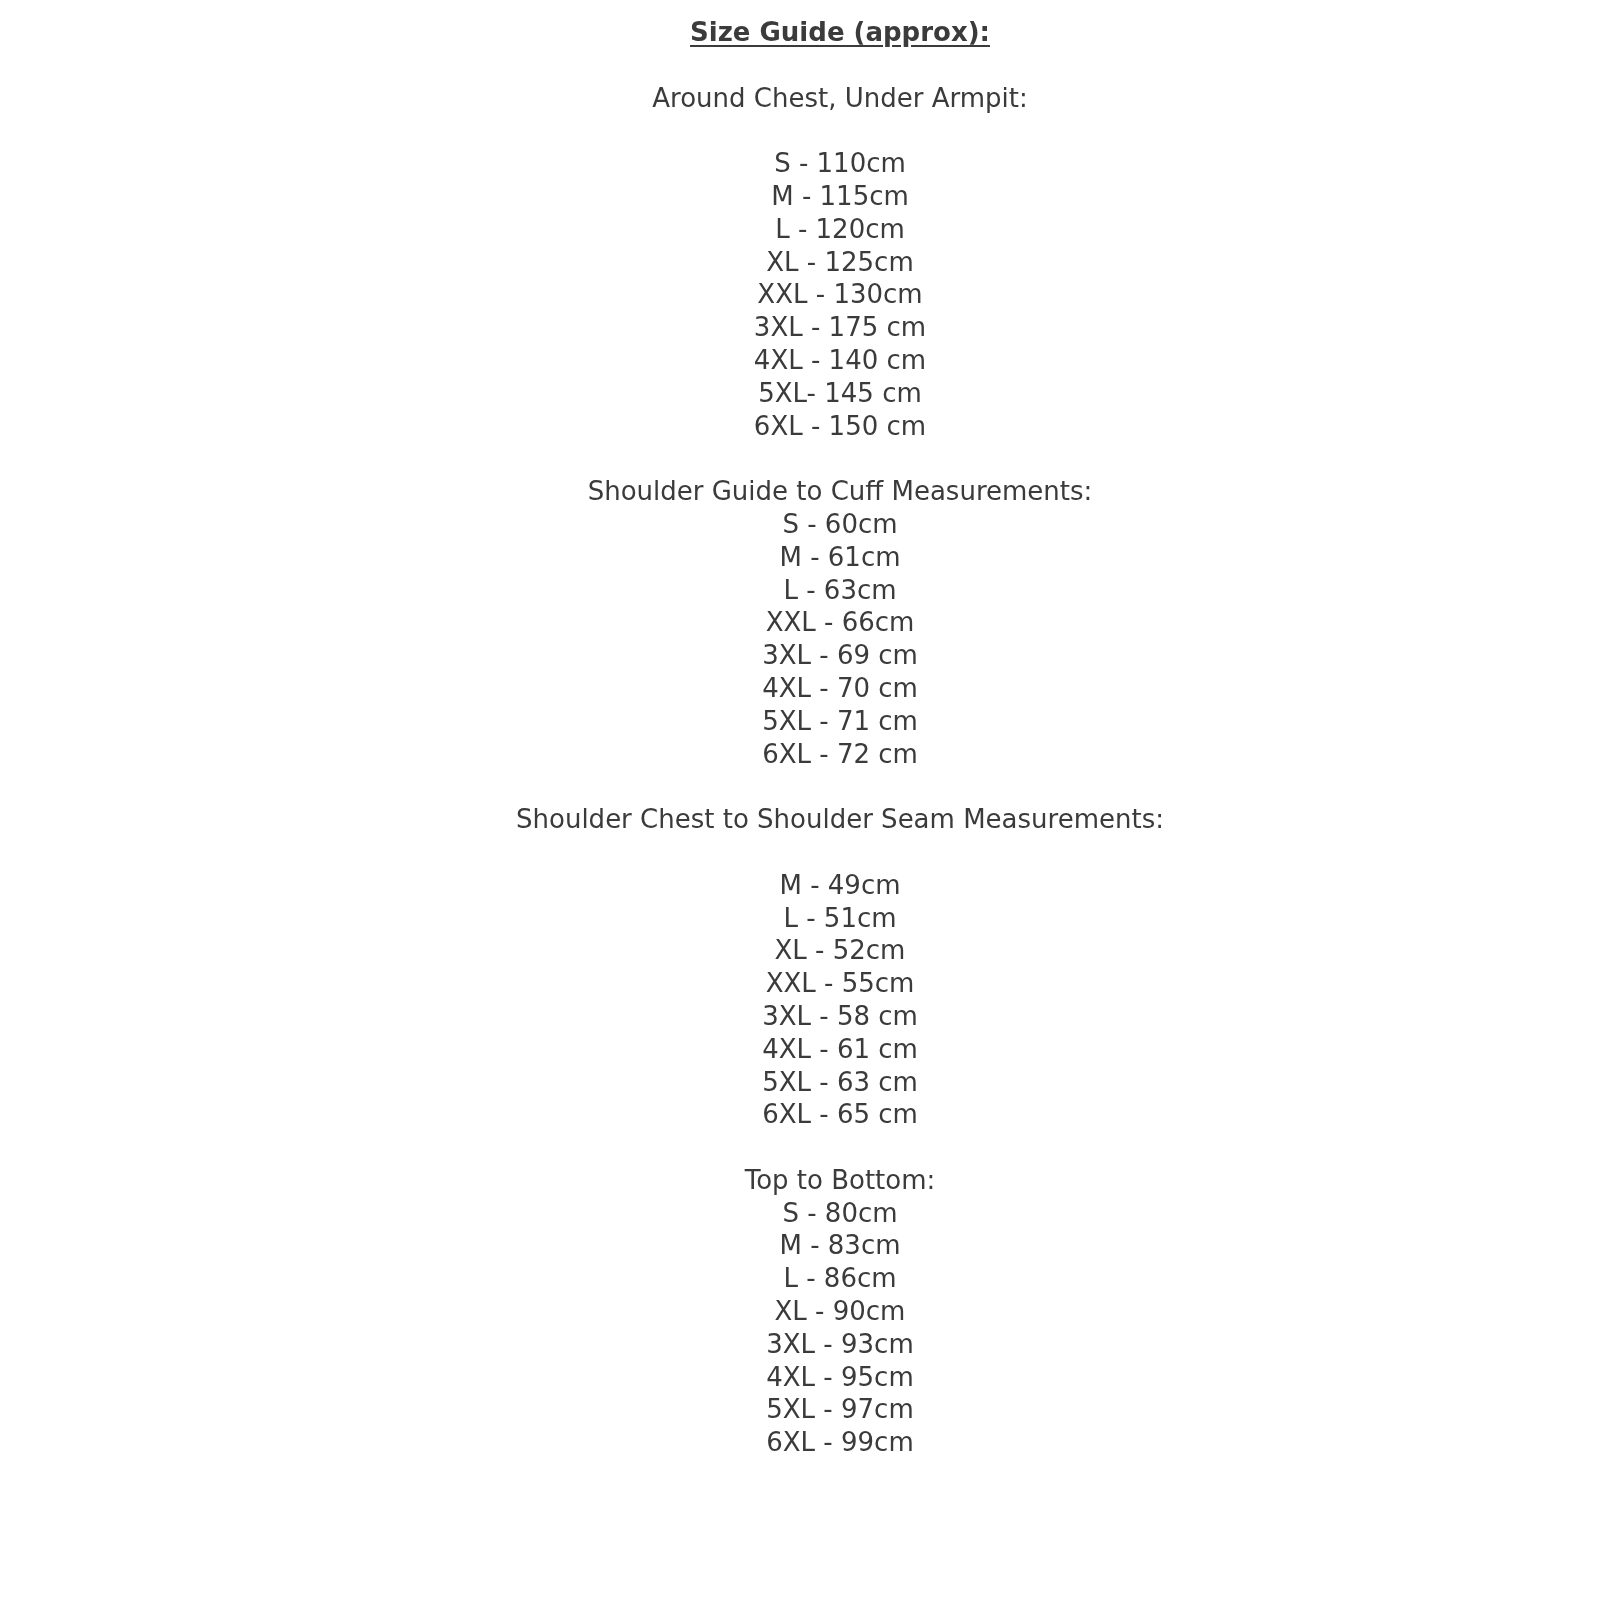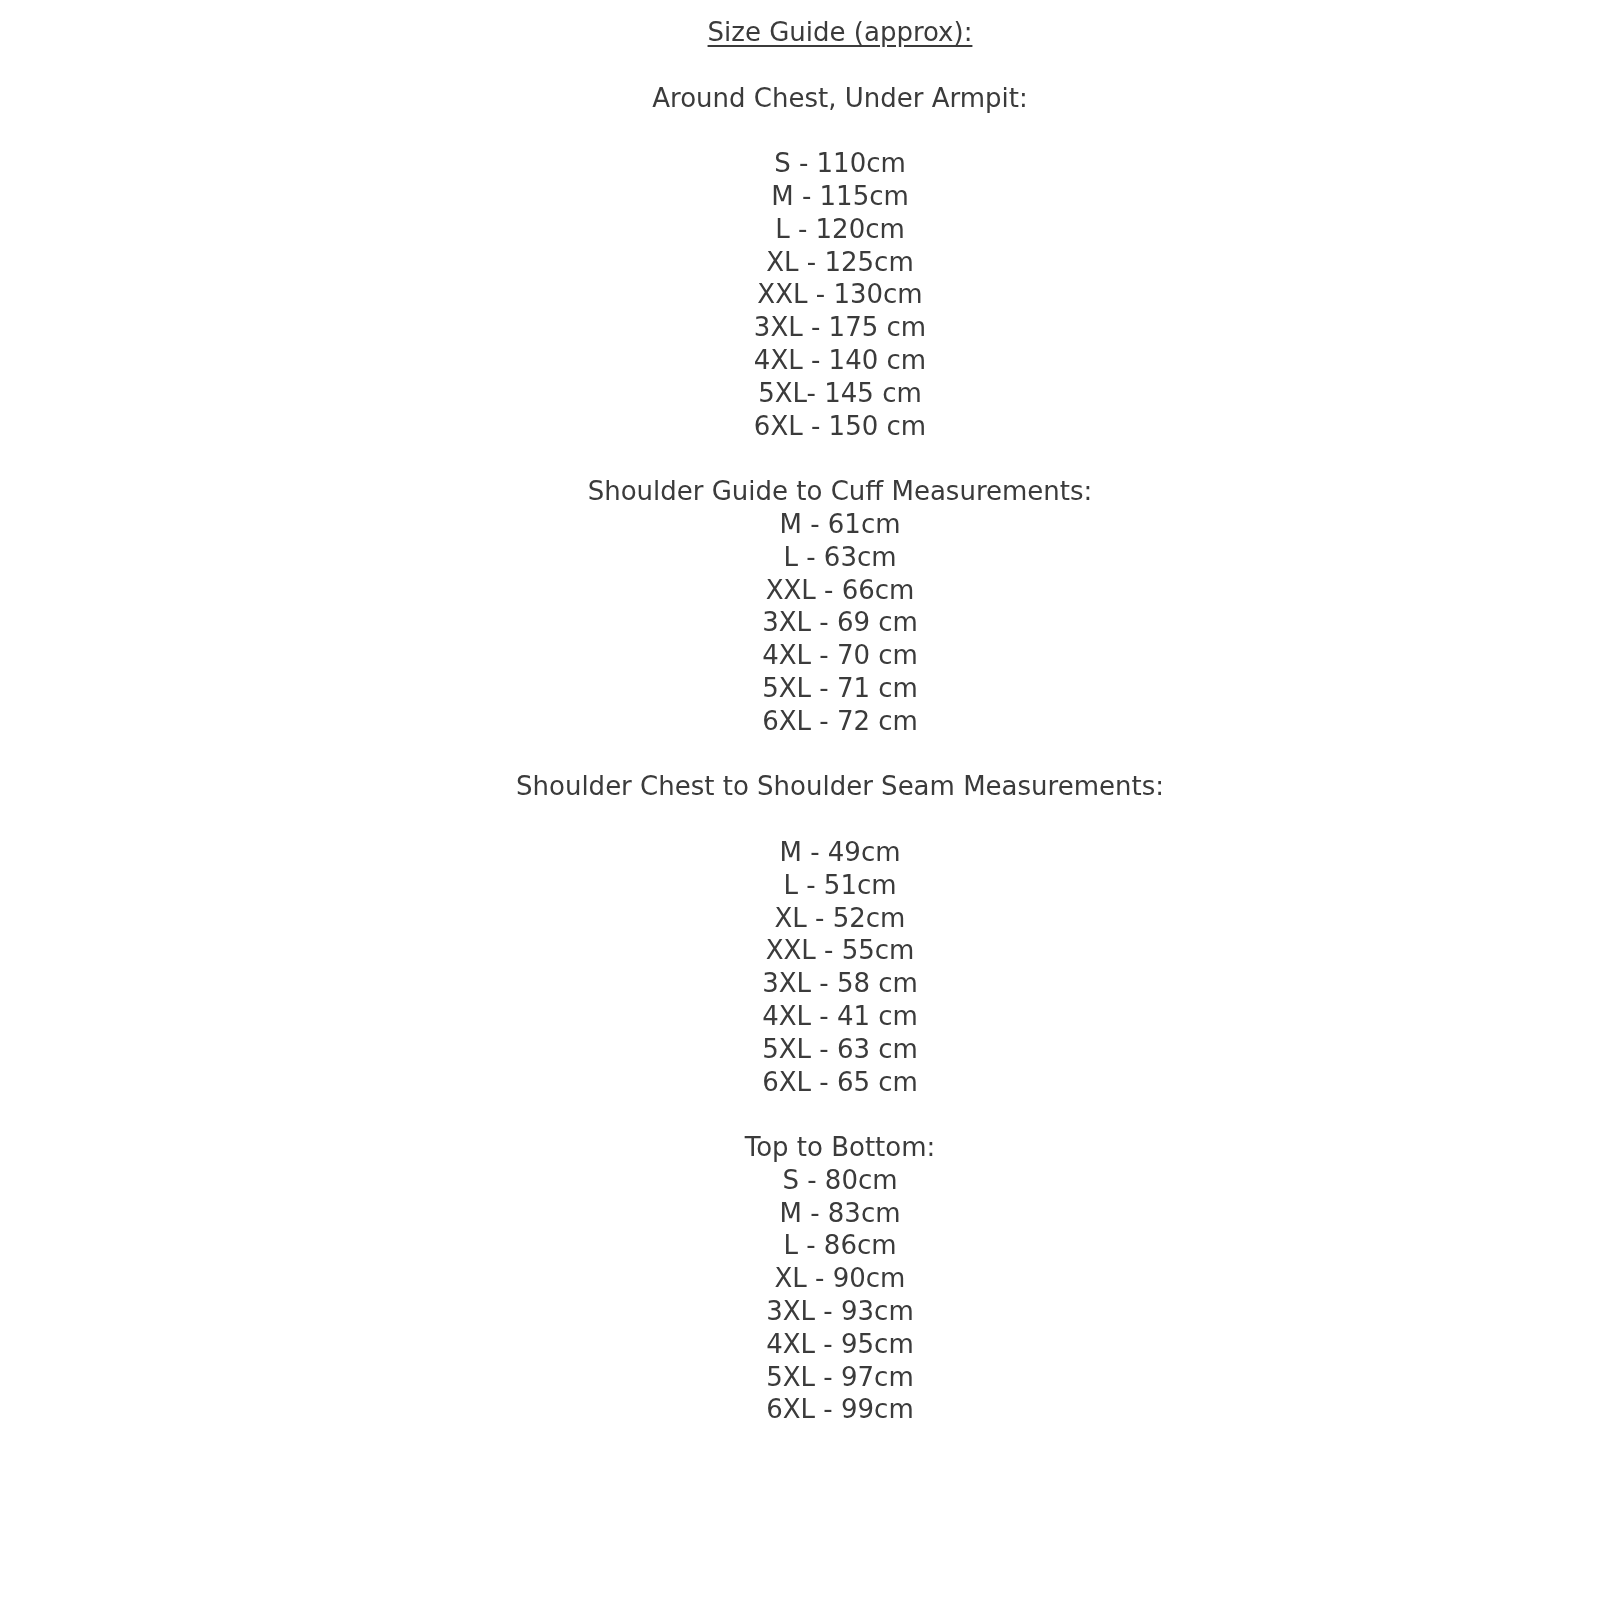--- a/index.html
+++ b/index.html
@@ -25,20 +25,21 @@
     color: #3b3b3b;
     -webkit-font-smoothing: antialiased;
   }
   .line {
     min-height: 32.8px;
     white-space: pre;
   }
   .title {
     text-decoration: underline;
     text-underline-offset: 4px;
+    font-weight: bold;
   }
   .heading {
     
   }
   .blank {
     
   }
 </style>
 </head>
 <body>
@@ -57,39 +58,40 @@
         <div class="line item">XXL - 130cm</div>
         <div class="line item">3XL - 175 cm</div>
         <div class="line item">4XL - 140 cm</div>
         <div class="line item">5XL- 145 cm</div>
         <div class="line item">6XL - 150 cm</div>
       </section>
 
   <section>
     <div class="line blank"> </div>
     <div class="line heading">Shoulder Guide to Cuff Measurements:</div>
+  <div class="line item">S - 60cm</div>
         <div class="line item">M - 61cm</div>
         <div class="line item">L - 63cm</div>
         <div class="line item">XXL - 66cm</div>
         <div class="line item">3XL - 69 cm</div>
         <div class="line item">4XL - 70 cm</div>
         <div class="line item">5XL - 71 cm</div>
         <div class="line item">6XL - 72 cm</div>
       </section>
 
   <section>
     <div class="line blank"> </div>
     <div class="line heading">Shoulder Chest to Shoulder Seam Measurements:</div>
   <div class="line blank"> </div>
         <div class="line item">M - 49cm</div>
         <div class="line item">L - 51cm</div>
         <div class="line item">XL - 52cm</div>
         <div class="line item">XXL - 55cm</div>
         <div class="line item">3XL - 58 cm</div>
-        <div class="line item">4XL - 41 cm</div>
+        <div class="line item">4XL - 61 cm</div>
         <div class="line item">5XL - 63 cm</div>
         <div class="line item">6XL - 65 cm</div>
       </section>
 
   <section>
     <div class="line blank"> </div>
     <div class="line heading">Top to Bottom:</div>
   <div class="line item">S - 80cm</div>
         <div class="line item">M - 83cm</div>
         <div class="line item">L - 86cm</div>

